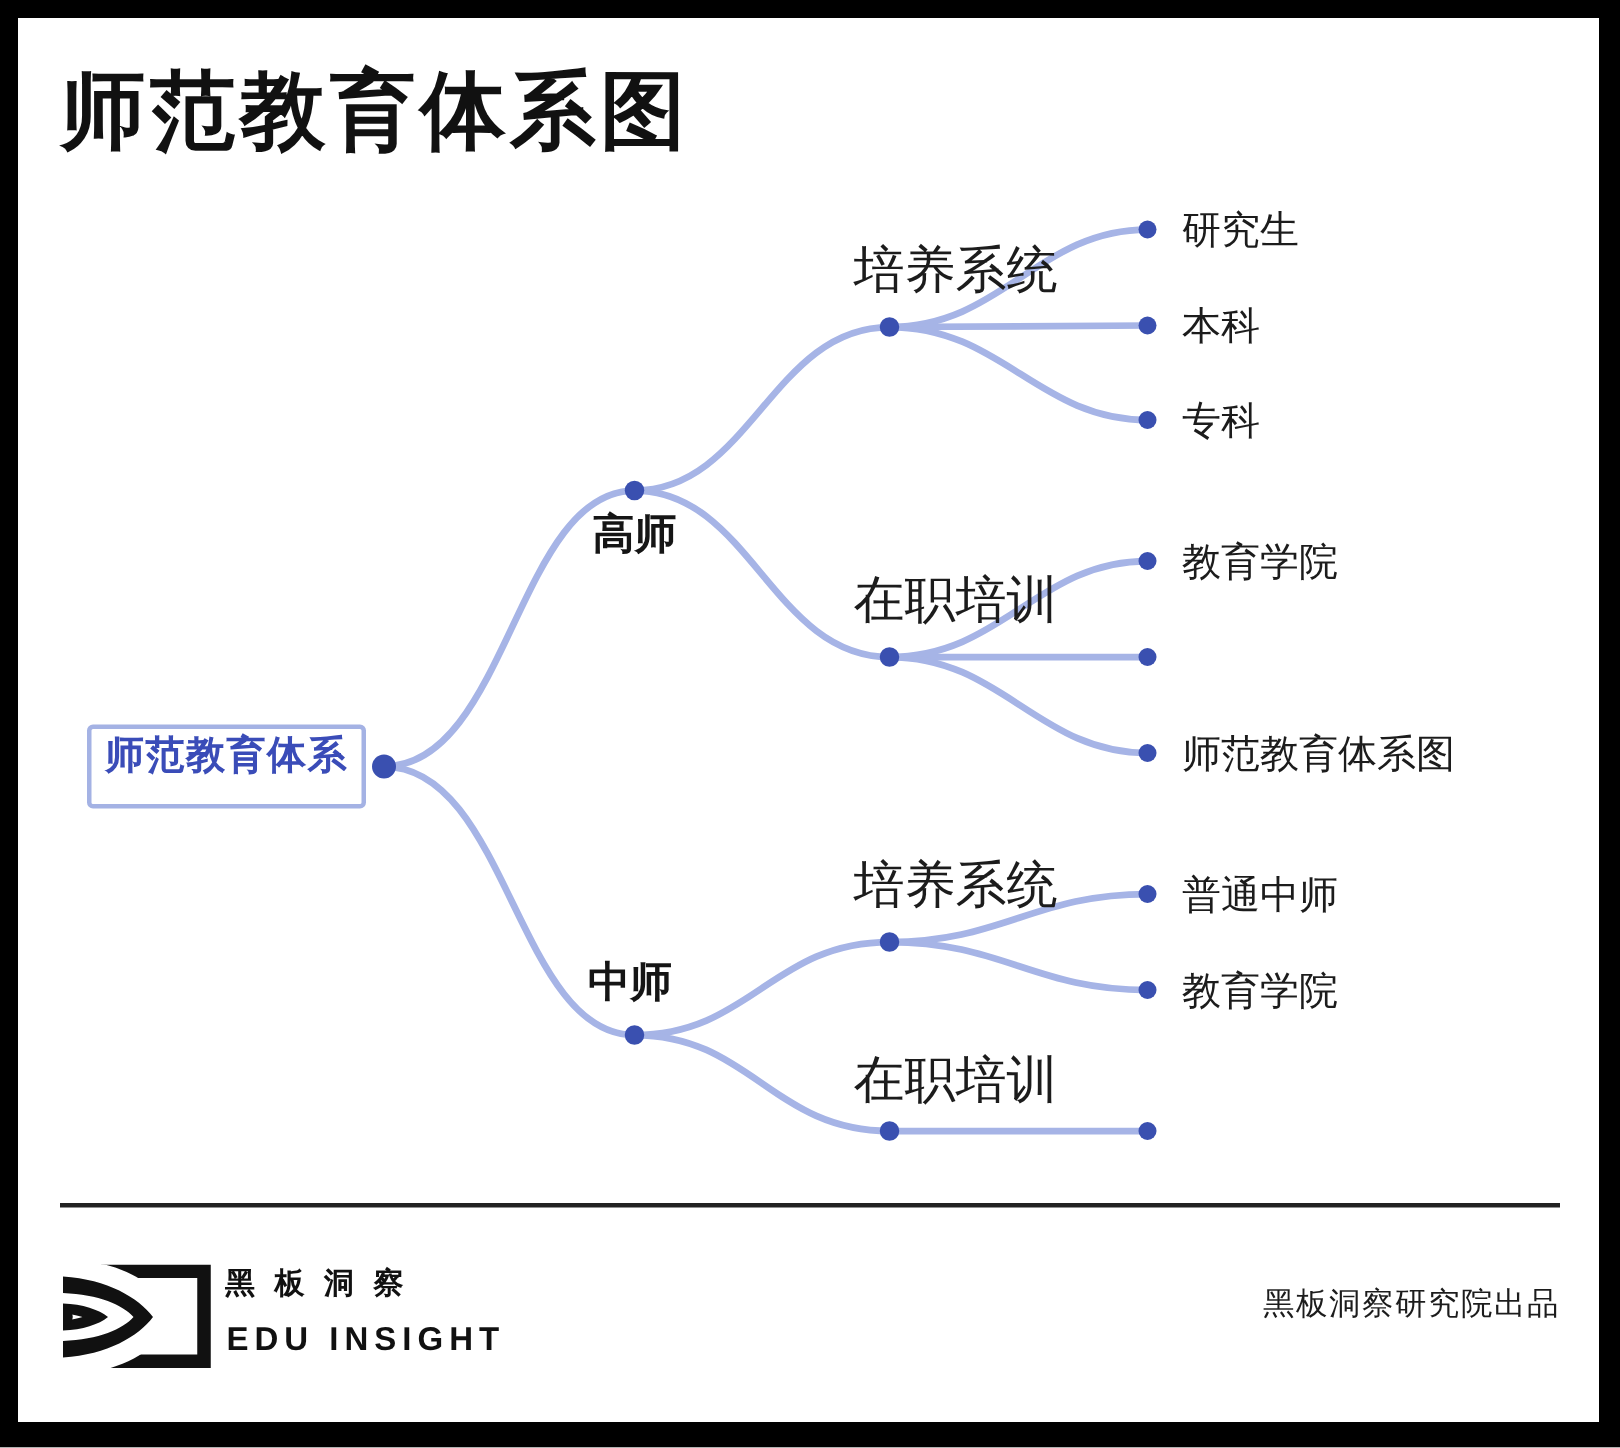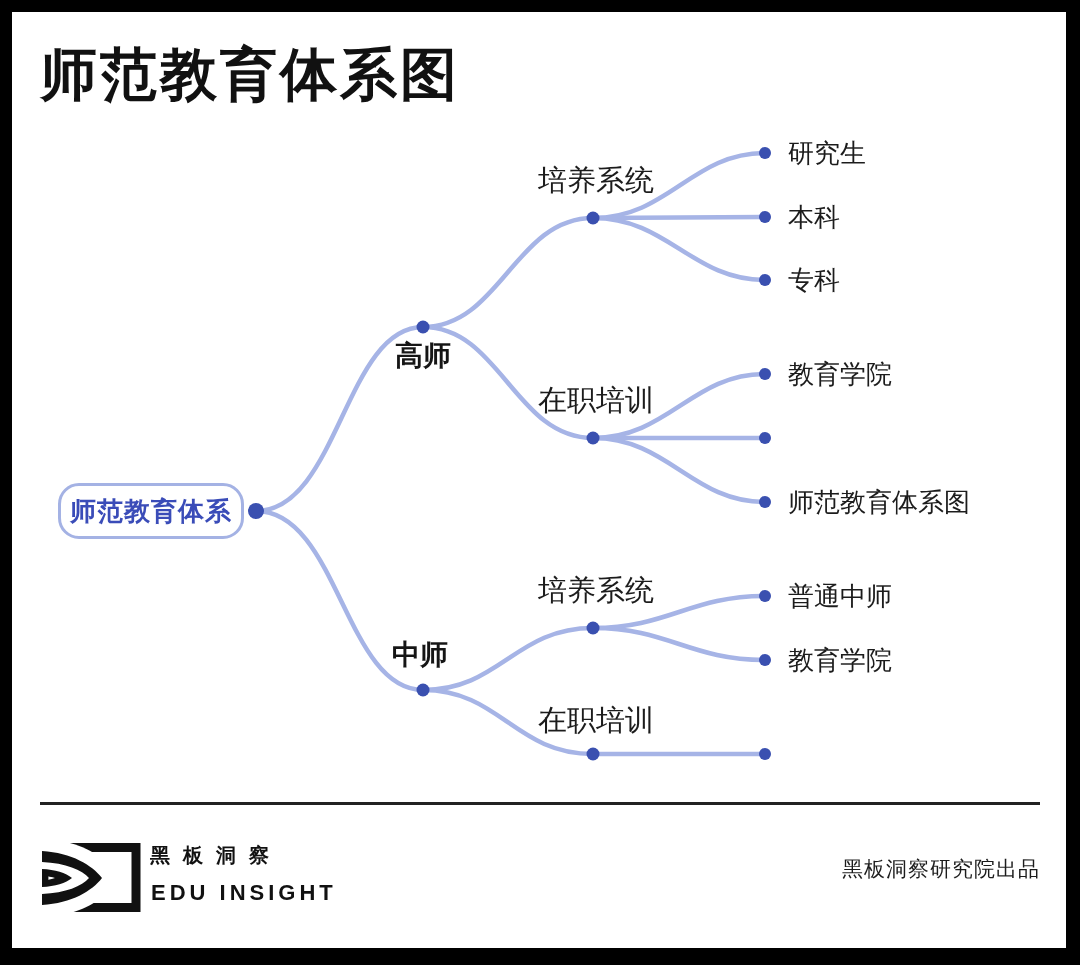--- a/index.html
+++ b/index.html
@@ -26,35 +26,35 @@
     white-space:nowrap;
   }
   svg.tree{
     position:absolute;left:0;top:0;width:1080px;height:965px;
     pointer-events:none;
   }
   .root-node{
     left:58px;top:483px;width:186px;height:56px;
     box-sizing:border-box;
     border:3.5px solid #a4b2e4;
-    border-radius:21px;
+    border-radius:4px;
     background:#fff;
-    display:flex;align-items:center;justify-content:center;
+    display:flex;justify-content:center;
   }
   .root-node span{
     font-size:26px;font-weight:700;color:#3a4cb8;
     letter-spacing:1px;white-space:nowrap;
   }
   .branch-label{
     font-size:28px;font-weight:800;color:#151515;
     line-height:32px;white-space:nowrap;
   }
   .group-label{
-    font-size:29px;font-weight:500;color:#1c1c1c;
-    line-height:32px;white-space:nowrap;
+    font-size:34px;font-weight:500;color:#1c1c1c;
+    line-height:32px;white-space:nowrap;margin-left:31px;
   }
   .leaf-label{
     left:788px;
     font-size:26px;font-weight:500;color:#1c1c1c;
     line-height:34px;height:34px;white-space:nowrap;
   }
   .separator{
     left:40px;top:802px;width:1000px;height:3px;
     background:#222;
   }

